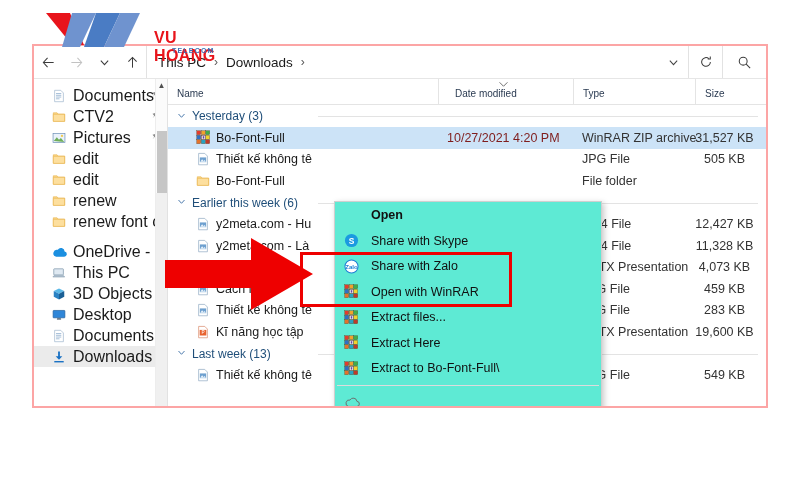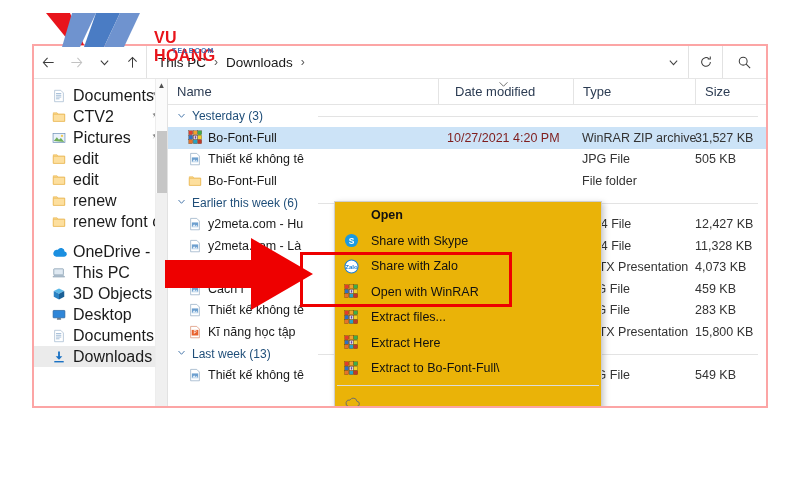--- a/index.html
+++ b/index.html
@@ -103,21 +103,21 @@
   }
 
   
   #filepane { flex:1; position:relative; background:#ffffff; overflow:hidden; }
 
   #colhead {
     height:26px; display:flex; align-items:flex-end;
     border-bottom:1px solid #e4e4e4; position:relative;
   }
   .col {
-    font-size:13px; color:#2b3b52;
+    font-size:10px; color:#2b3b52;
     padding-bottom:5px; padding-left:9px;
     position:relative; height:26px; display:flex; align-items:flex-end;
   }
   .col + .col { border-left:1px solid #e4e4e4; }
   .col-name { width:270px; }
   .col-date { width:135px;padding-left:16px; }
   .col-type { width:122px; }
   .col-size { flex:1; }
   #sort-caret {
     position:absolute; left:330px; top:1px;
@@ -137,32 +137,32 @@
   }
 
   
   .row {
     height:21.5px; display:flex; align-items:center;
     font-size:12.5px; color:#1a1a1a; position:relative;
   }
   .row.selected { background:#cce3f7; }
   .cell-name {
     width:270px; display:flex; align-items:center;
-    padding-left:20px; overflow:hidden; white-space:nowrap;
+    padding-left:28px; overflow:hidden; white-space:nowrap;
   }
   .cell-name .fico { width:20px; flex:0 0 20px; display:flex; align-items:center; }
   .cell-date { width:135px; padding-left:9px; color:#7f1d1d; white-space:nowrap; }
   .cell-type { width:122px; padding-left:9px; color:#333; white-space:nowrap; }
-  .cell-size { flex:1; padding-right:12px; text-align:left; color:#333; white-space:nowrap; }
+  .cell-size { flex:1; padding-right:12px; text-align:center; color:#333; white-space:nowrap; }
 
   
   #ctxmenu {
     position:absolute;
     left:300px; top:155px; width:268px; height:253px;
-    background:#eab308;
+    background:#5eead4;
     border:1px solid #cfcfcf;
     box-shadow:2px 2px 6px rgba(0,0,0,0.22);
     overflow:hidden;
     z-index:40;
   }
   .mi {
     height:25.5px; display:flex; align-items:center;
     font-size:12.5px; color:#111; padding-left:9px; position:relative;
   }
   .mi .mico { width:27px; flex:0 0 27px; display:flex; align-items:center; }
@@ -568,21 +568,21 @@
                   <svg width="14" height="14" viewBox="0 0 16 16">
                     <path d="M3 1.6h7l3 3v10H3z" fill="#fff" stroke="#d88a6a" stroke-width=".8"></path>
                     <rect x="4.2" y="5.6" width="7.6" height="6.4" fill="#e8622e"></rect>
                     <text x="8" y="10.7" font-size="5.4" fill="#fff" text-anchor="middle" font-family="sans-serif">P</text>
                   </svg>
                 </span>
                 <span>Kĩ năng học tập</span>
               </div>
               <div class="cell-date"></div>
               <div class="cell-type">PPTX Presentation</div>
-              <div class="cell-size">15,800 KB</div>
+              <div class="cell-size">19,600 KB</div>
             </div>
             <div class="group">
               <span class="gchev"><svg width="9" height="9" viewBox="0 0 12 12">
                   <path d="M2 4 L6 8.4 L10 4" fill="none" stroke="#3b6ea5" stroke-width="1.2"></path>
                 </svg></span>
               <span>Last week (13)</span>
               <span class="gline"></span>
             </div>
             <div class="row">
               <div class="cell-name">

